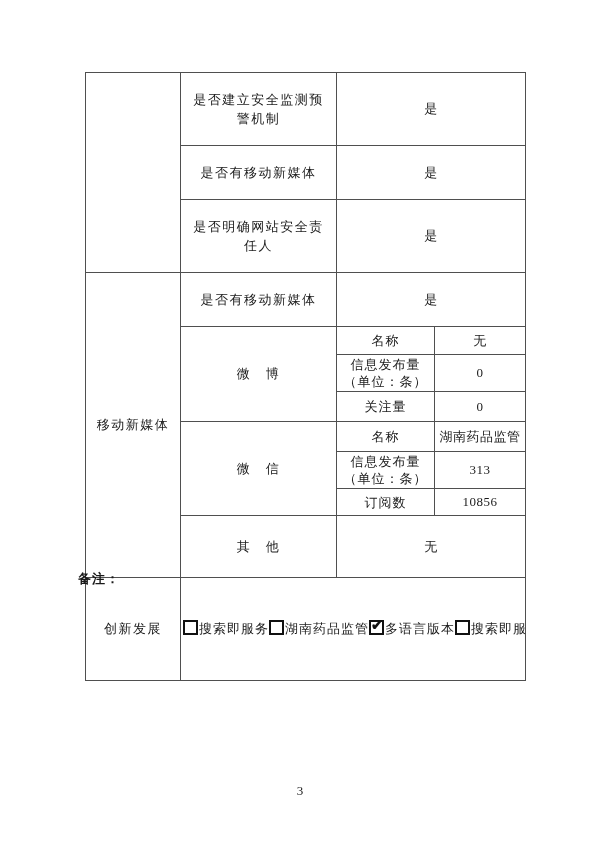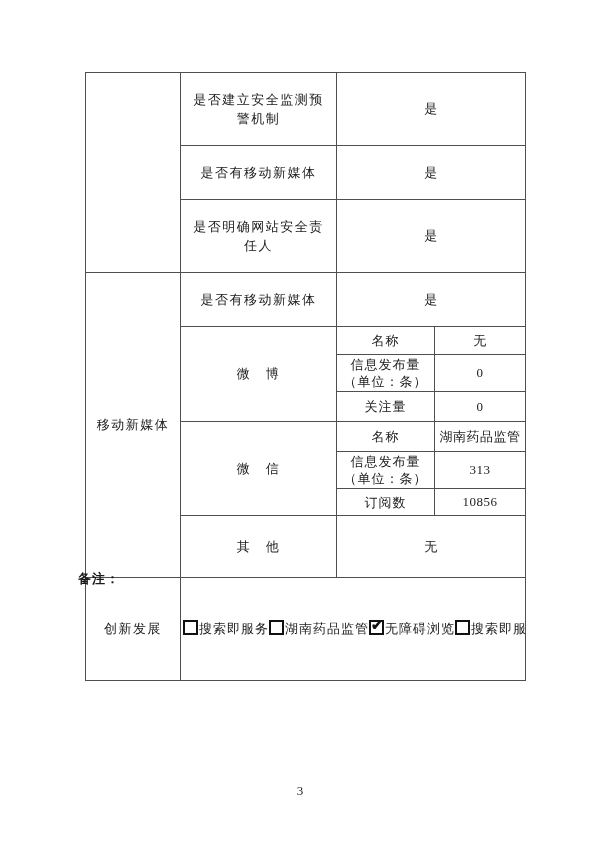--- a/index.html
+++ b/index.html
@@ -160,21 +160,21 @@
       <td class="val">10856</td>
     </tr>
     <tr style="height:62px">
       <td class="platform">其　他</td>
       <td class="val" colspan="2">无</td>
     </tr>
     <tr style="height:103px">
       <td class="section-label">创新发展</td>
       <td colspan="3">
         <div class="checkbox-line">
-          <span class="opt"><span class="checkbox"></span><span>搜索即服务</span></span><span class="opt"><span class="checkbox"></span><span>湖南药品监管</span></span><span class="opt"><span class="checkbox checked"></span><span>无障碍浏览</span></span><span class="opt"><span class="checkbox"></span><span>搜索即服务</span></span><span class="opt"><span class="checkbox"></span></span>
+          <span class="opt"><span class="checkbox"></span><span>搜索即服务</span></span><span class="opt"><span class="checkbox"></span><span>湖南药品监管</span></span><span class="opt"><span class="checkbox checked"></span><span>多语言版本</span></span><span class="opt"><span class="checkbox"></span><span>搜索即服务</span></span><span class="opt"><span class="checkbox"></span></span>
         </div>
       </td>
     </tr>
   </tbody>
 </table>
 
 <div class="notes">备注：</div>
 
 <div class="page-number">3</div>
 

